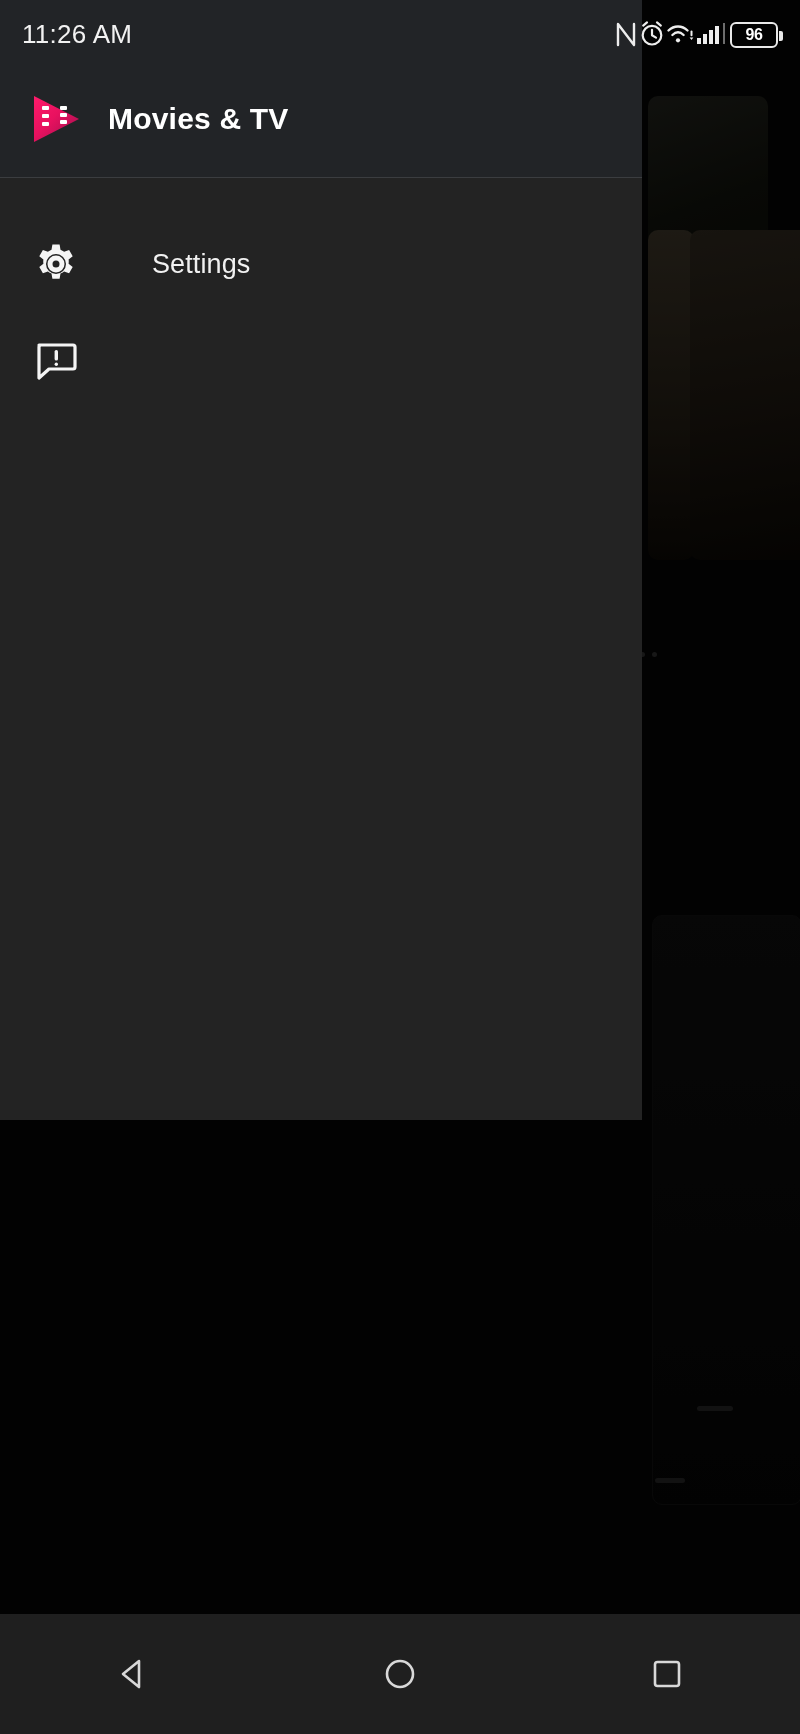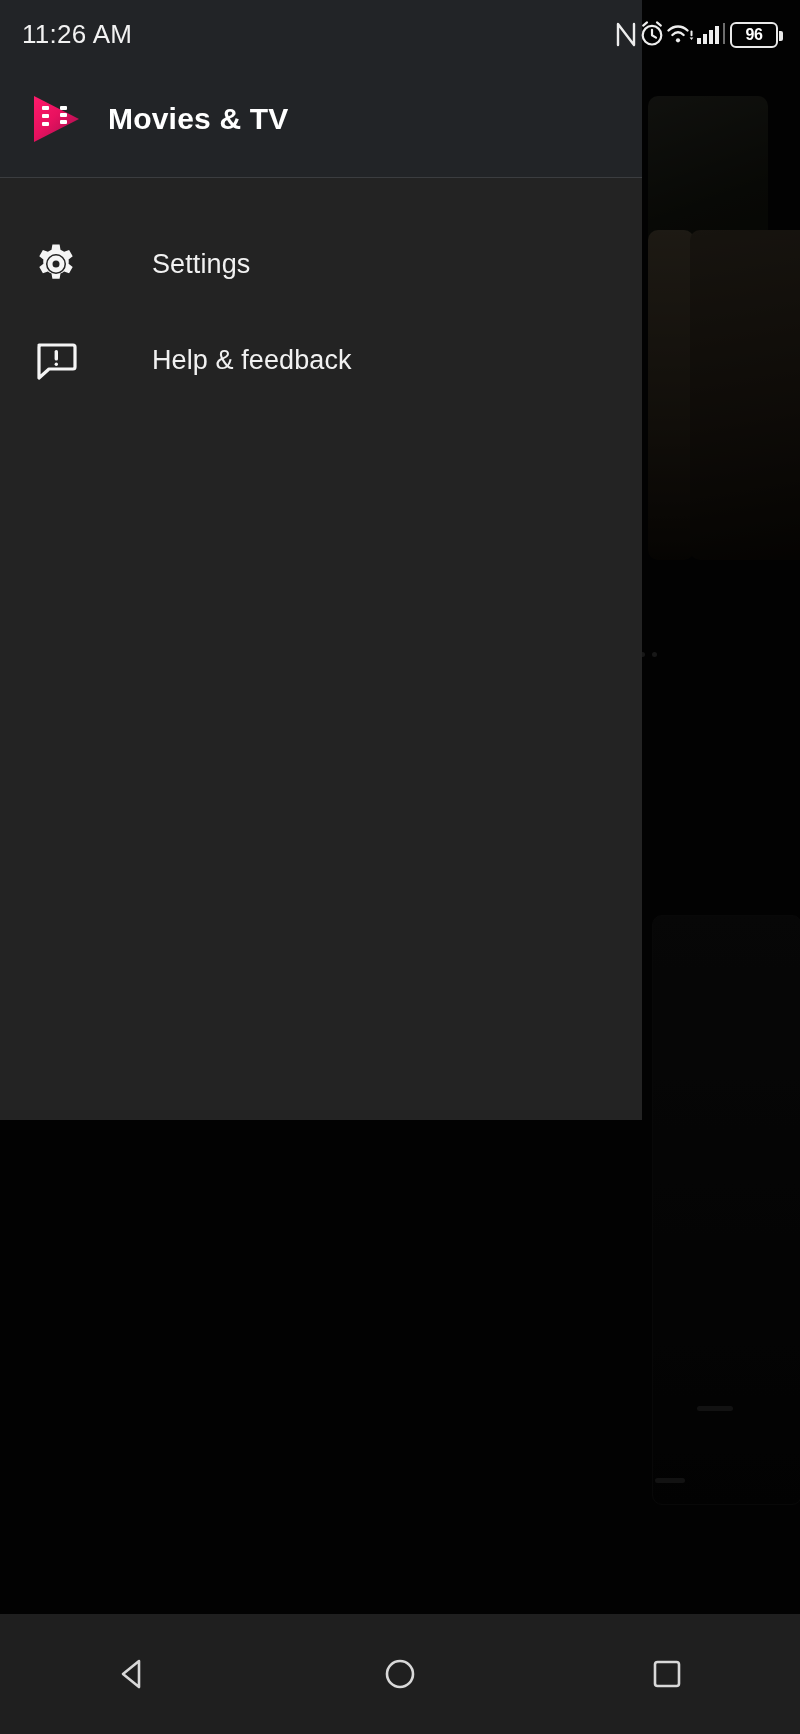--- a/index.html
+++ b/index.html
@@ -249,21 +249,20 @@
 
 
       <div class="menu-item">
         <span class="menu-icon">
           <svg width="46" height="46" viewBox="0 0 46 46">
             <path d="M6 8 h34 a2 2 0 0 1 2 2 v20 a2 2 0 0 1 -2 2 h-24 l-10 9 v-31 a2 2 0 0 1 2 -2 z" fill="none" stroke="#F5F5F5" stroke-width="3.2" stroke-linejoin="round"></path>
             <rect x="21.6" y="13" width="3.4" height="10.5" rx="1.6" fill="#F5F5F5"></rect>
             <rect x="21.6" y="25.6" width="3.4" height="3.4" rx="1.7" fill="#F5F5F5"></rect>
           </svg>
         </span>
-        <span class="menu-label">Help &amp; feedback</span>
       </div>
 
     </div>
   </div>
 
   <div id="nav-bar">
 
     <div class="nav-btn">
       <span>
         <svg width="38" height="38" viewBox="0 0 38 38">

